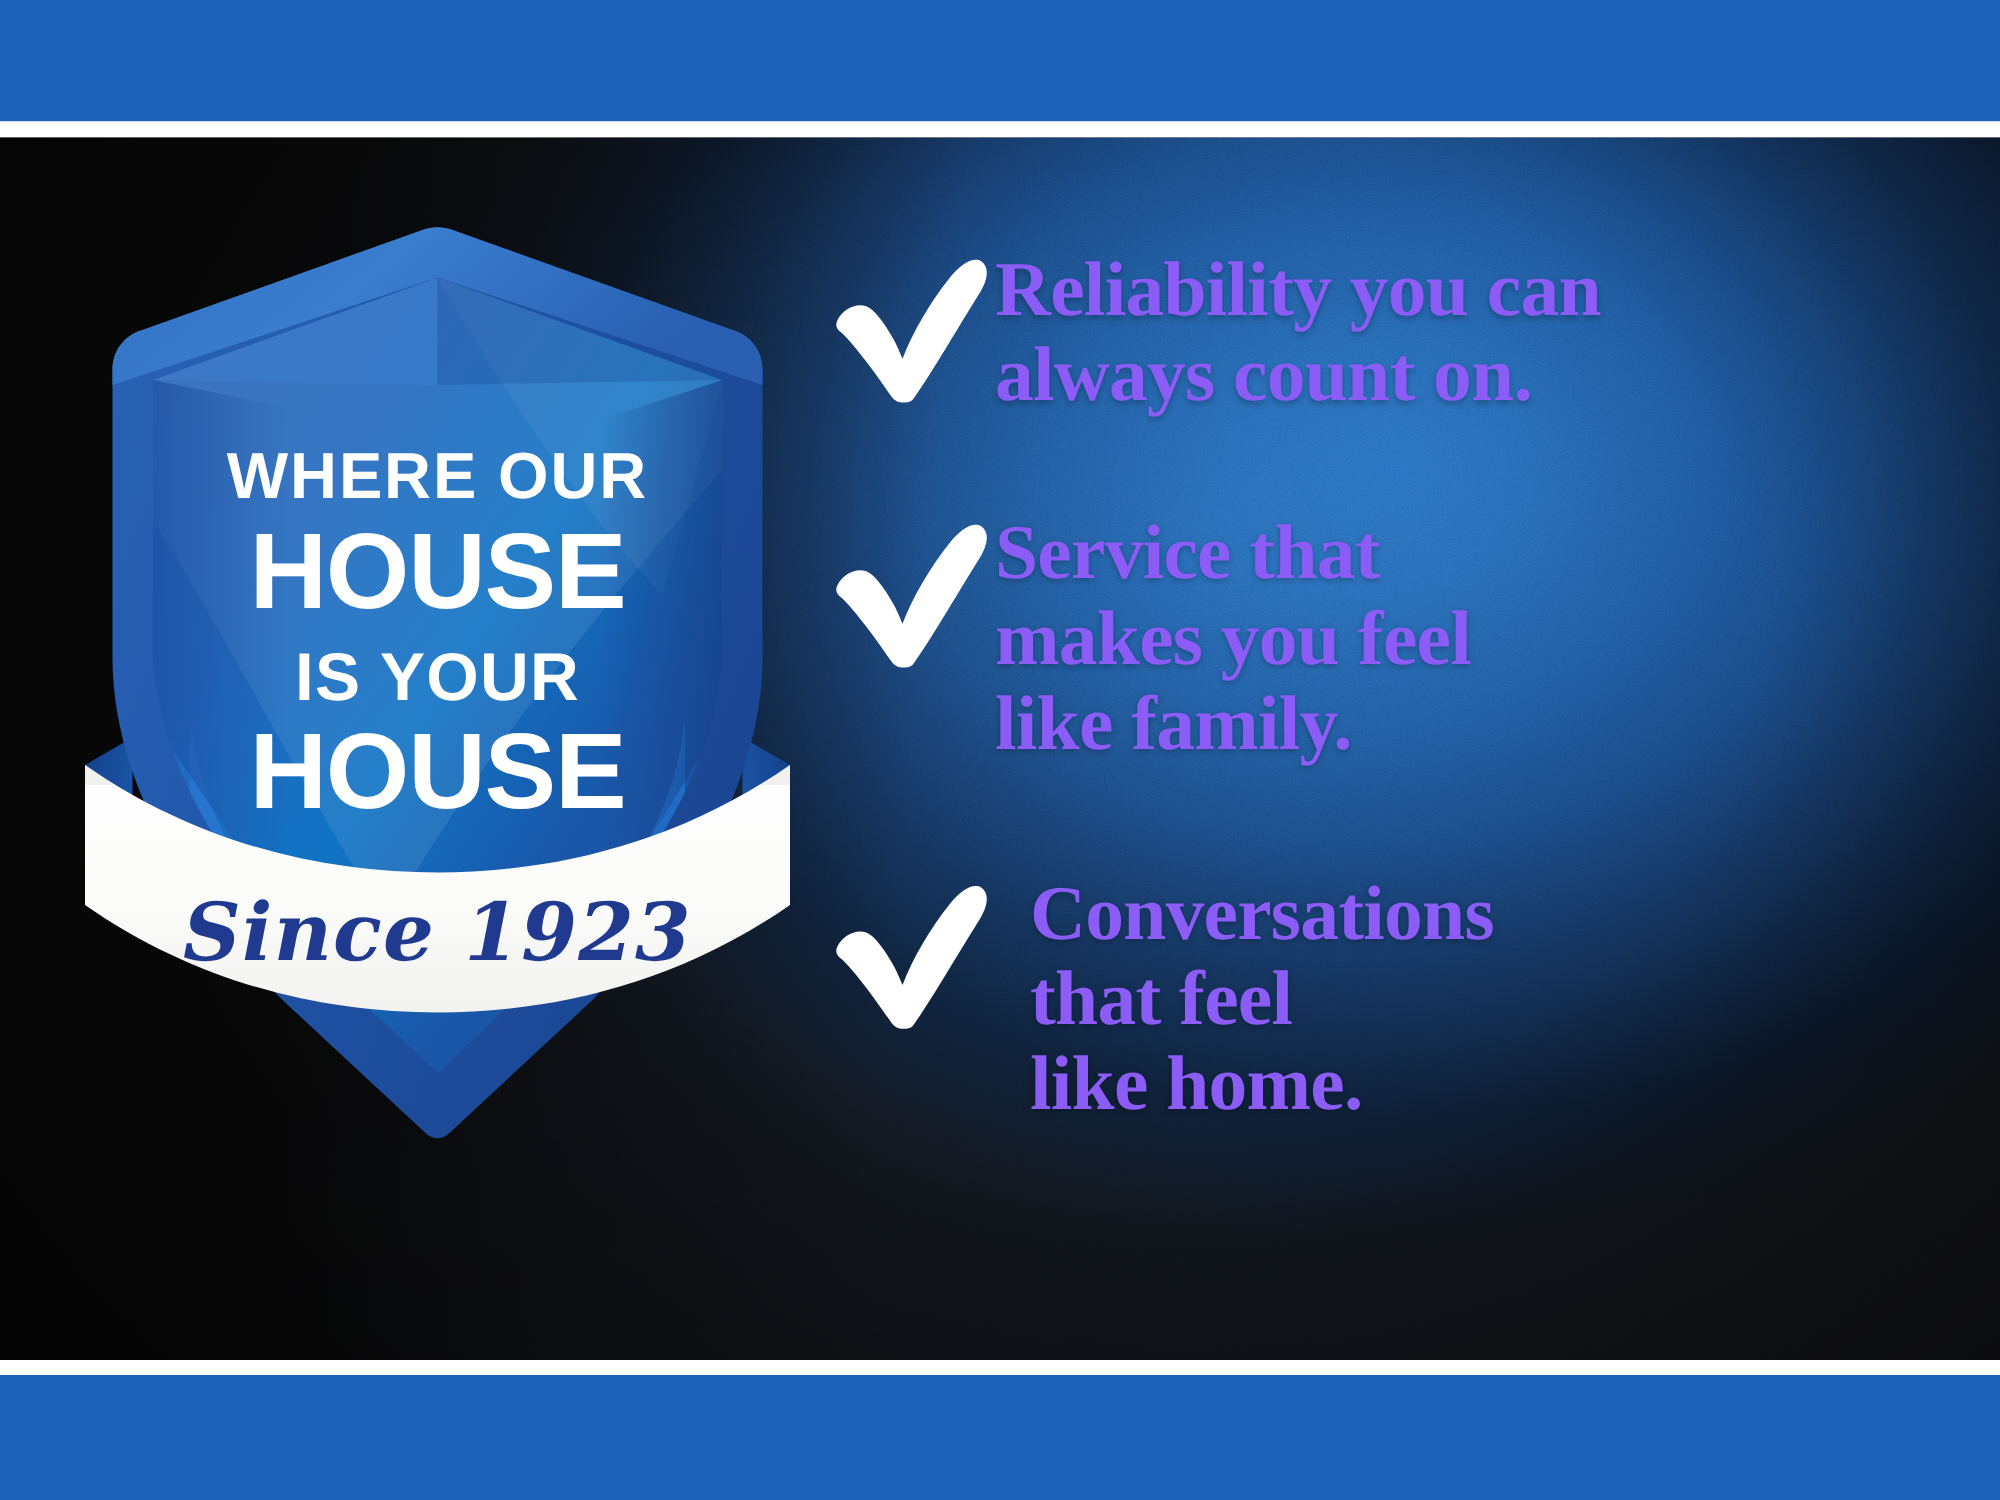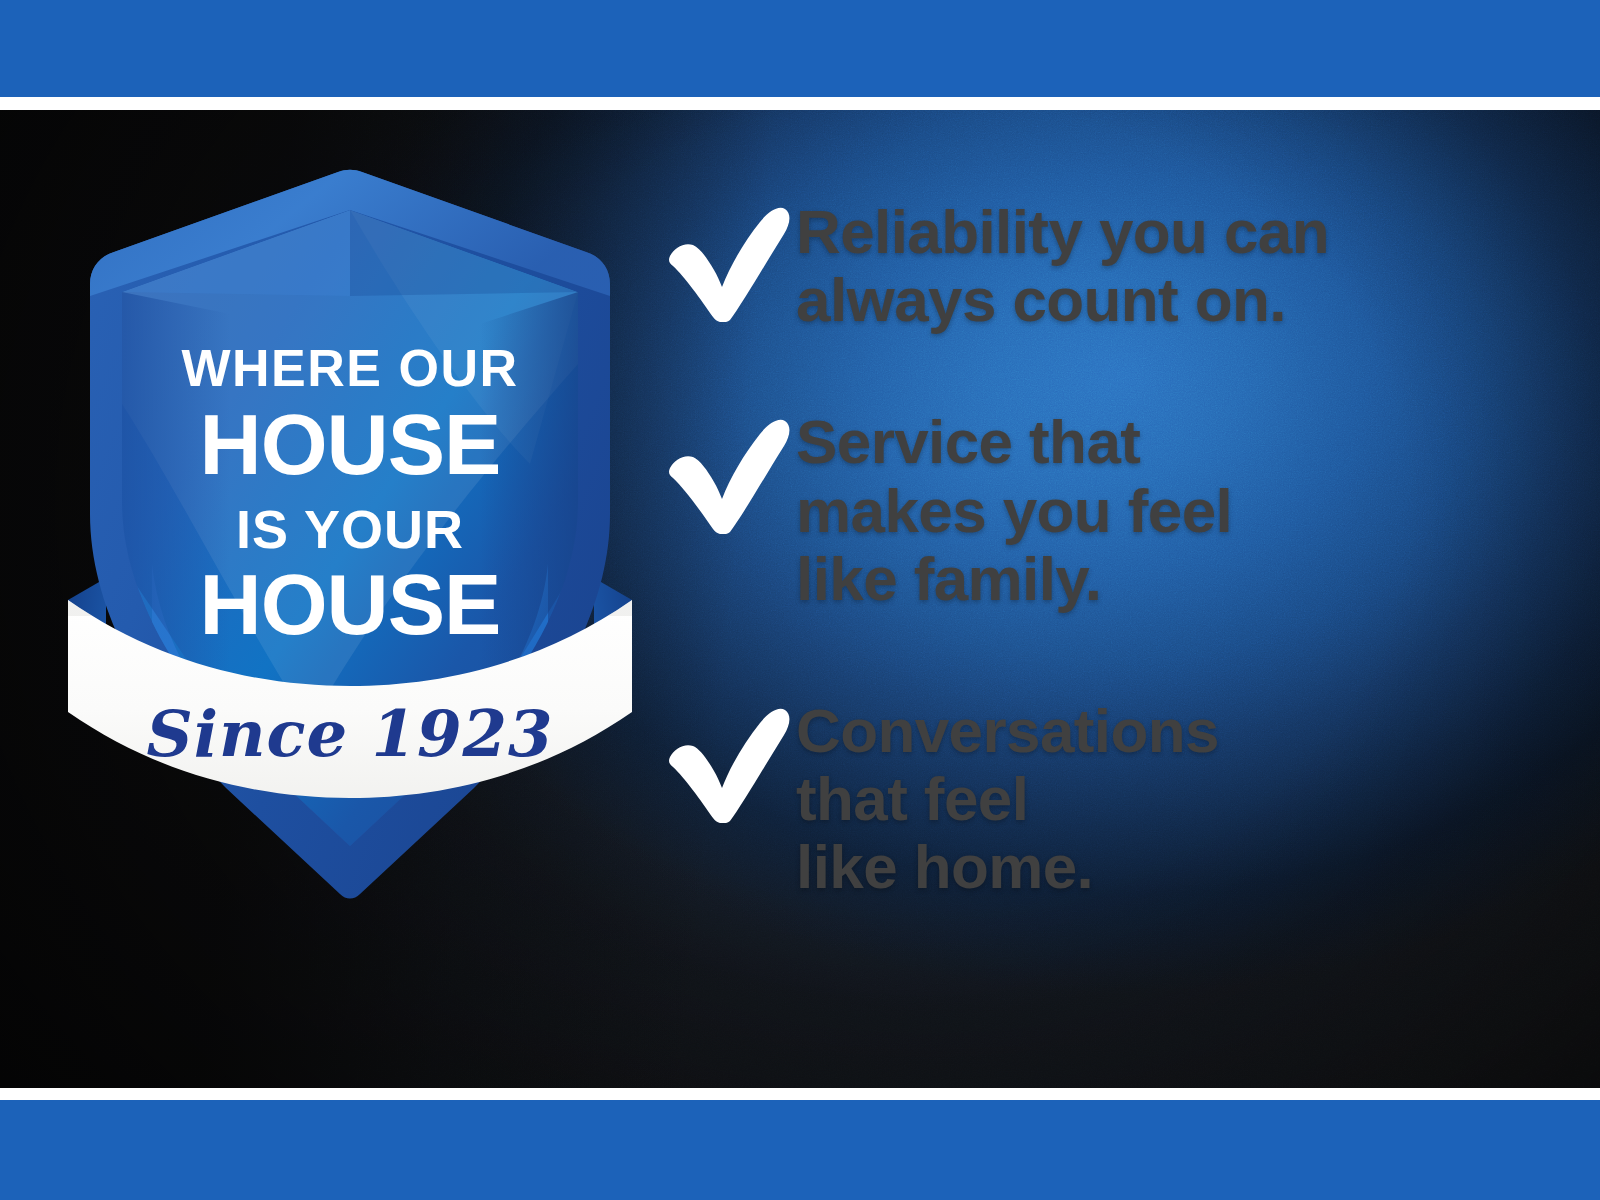--- a/index.html
+++ b/index.html
@@ -78,21 +78,21 @@
     left: -20px; top: -20px; width: 1640px; height: 1020px;
     opacity: .30;
     mix-blend-mode: overlay;
     pointer-events: none;
   }
 
   
   #badge {
     position: absolute;
     left: 60px;
-    top: 164px;
+    top: 176px;
     width: 580px;
     height: 800px;
   }
   #badge svg { display: block; width: 100%; height: 100%; overflow: visible; }
 
   .logo-line {
     fill: #ffffff;
     font-family: "Liberation Sans", sans-serif;
     font-weight: bold;
     text-anchor: middle;
@@ -103,34 +103,34 @@
     position: absolute;
     left: 664px;
     top: 196px;
     width: 880px;
   }
   .benefit {
     display: flex;
     align-items: flex-start;
     margin-bottom: 74px;
   }
-  .benefit:last-child { margin-bottom: 0; }
+  .benefit:last-child { margin-bottom: 0; gap: 28px; }
 
   .check-icon {
     flex: 0 0 auto;
     width: 132px;
     height: 118px;
     margin-top: 8px;
   }
   .check-icon svg { display: block; width: 100%; height: 100%; }
 
   .benefit-text {
     flex: 1 1 auto;
-    color: #404040;
-    font-family: Liberation Sans, sans-serif;
+    color: #8b5cf6;
+    font-family: Liberation Serif, serif;
     font-weight: bold;
     font-size: 62px;
     line-height: 1.10;
     letter-spacing: -0.6px;
     white-space: pre-line;
     text-shadow: 0 2px 5px rgba(0,0,0,0.28);
   }
   #benefit-1 .benefit-text { padding-top: 2px; }
   #benefit-2 .benefit-text { padding-top: 0px; }
   #benefit-3 .benefit-text { padding-top: 0px; }

